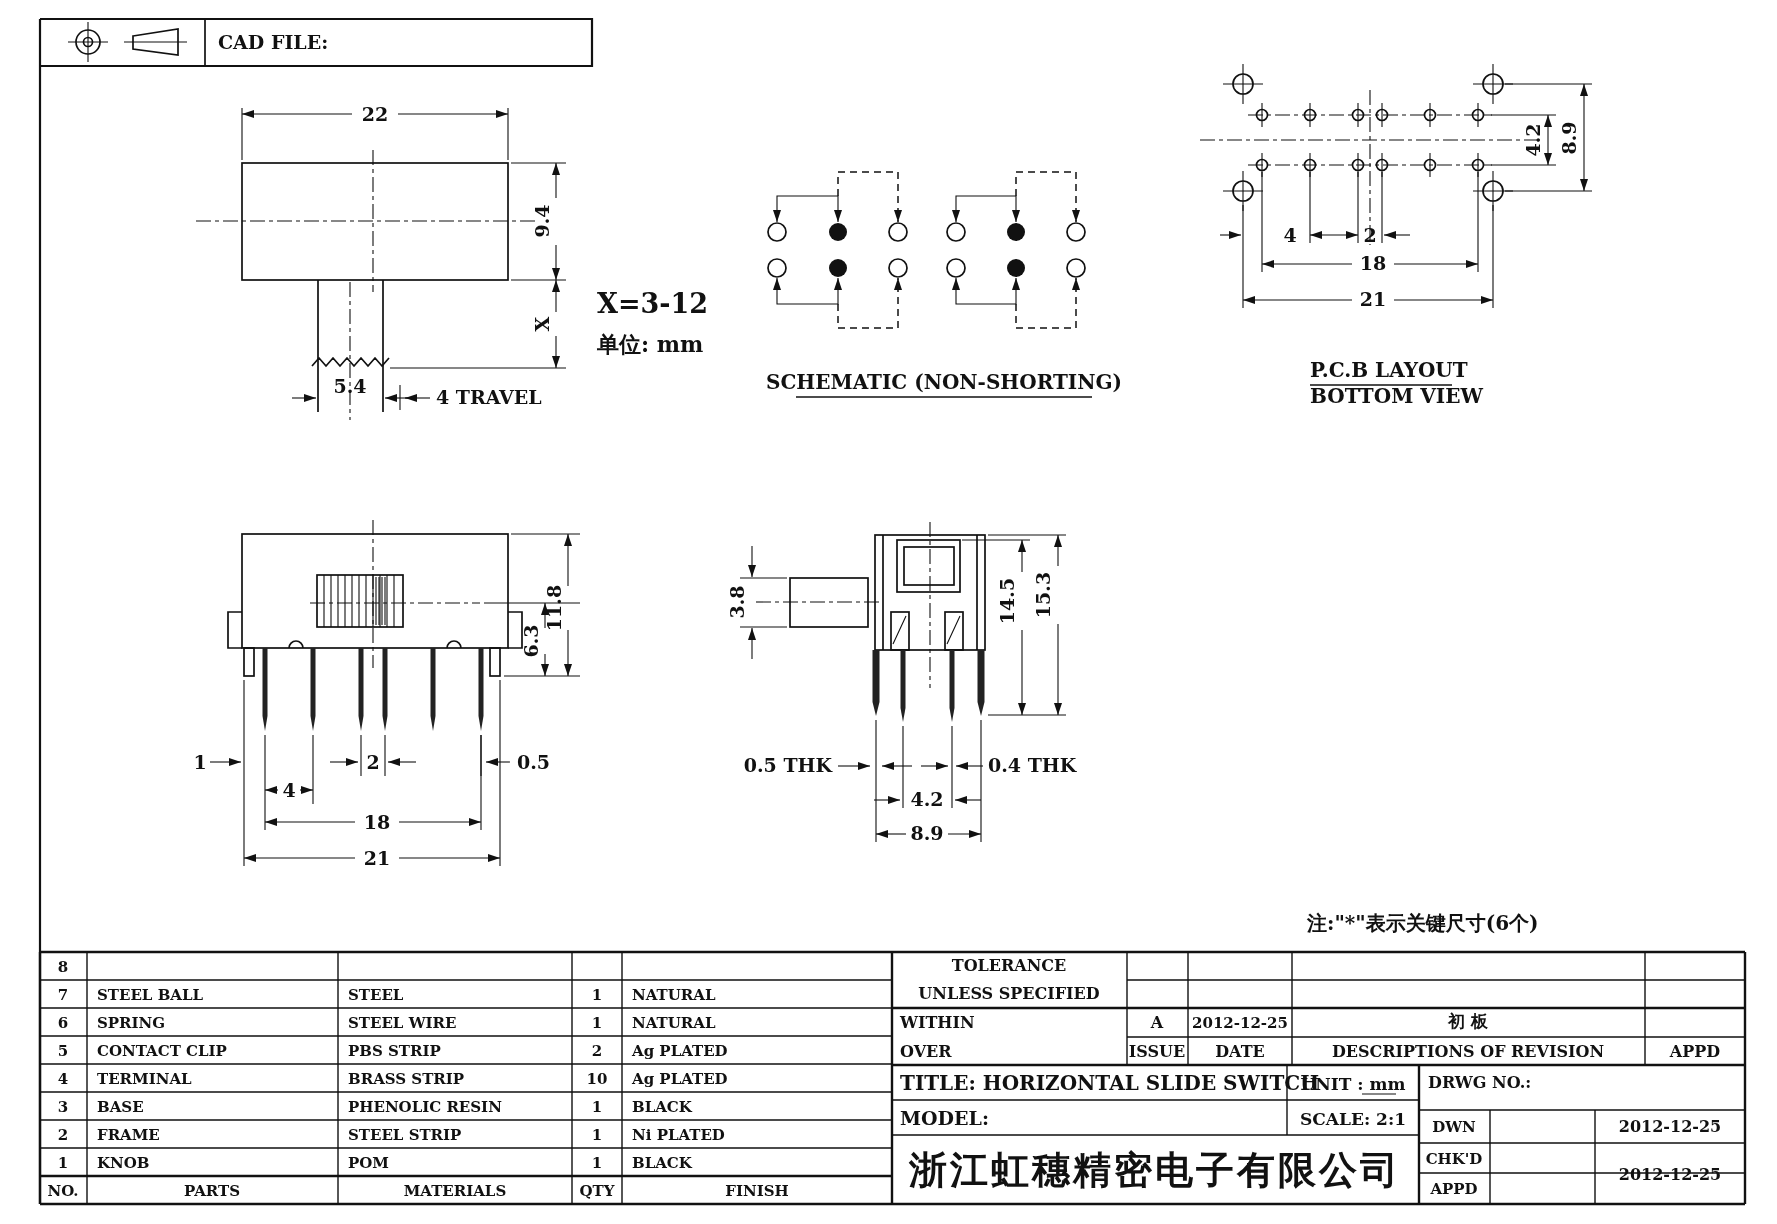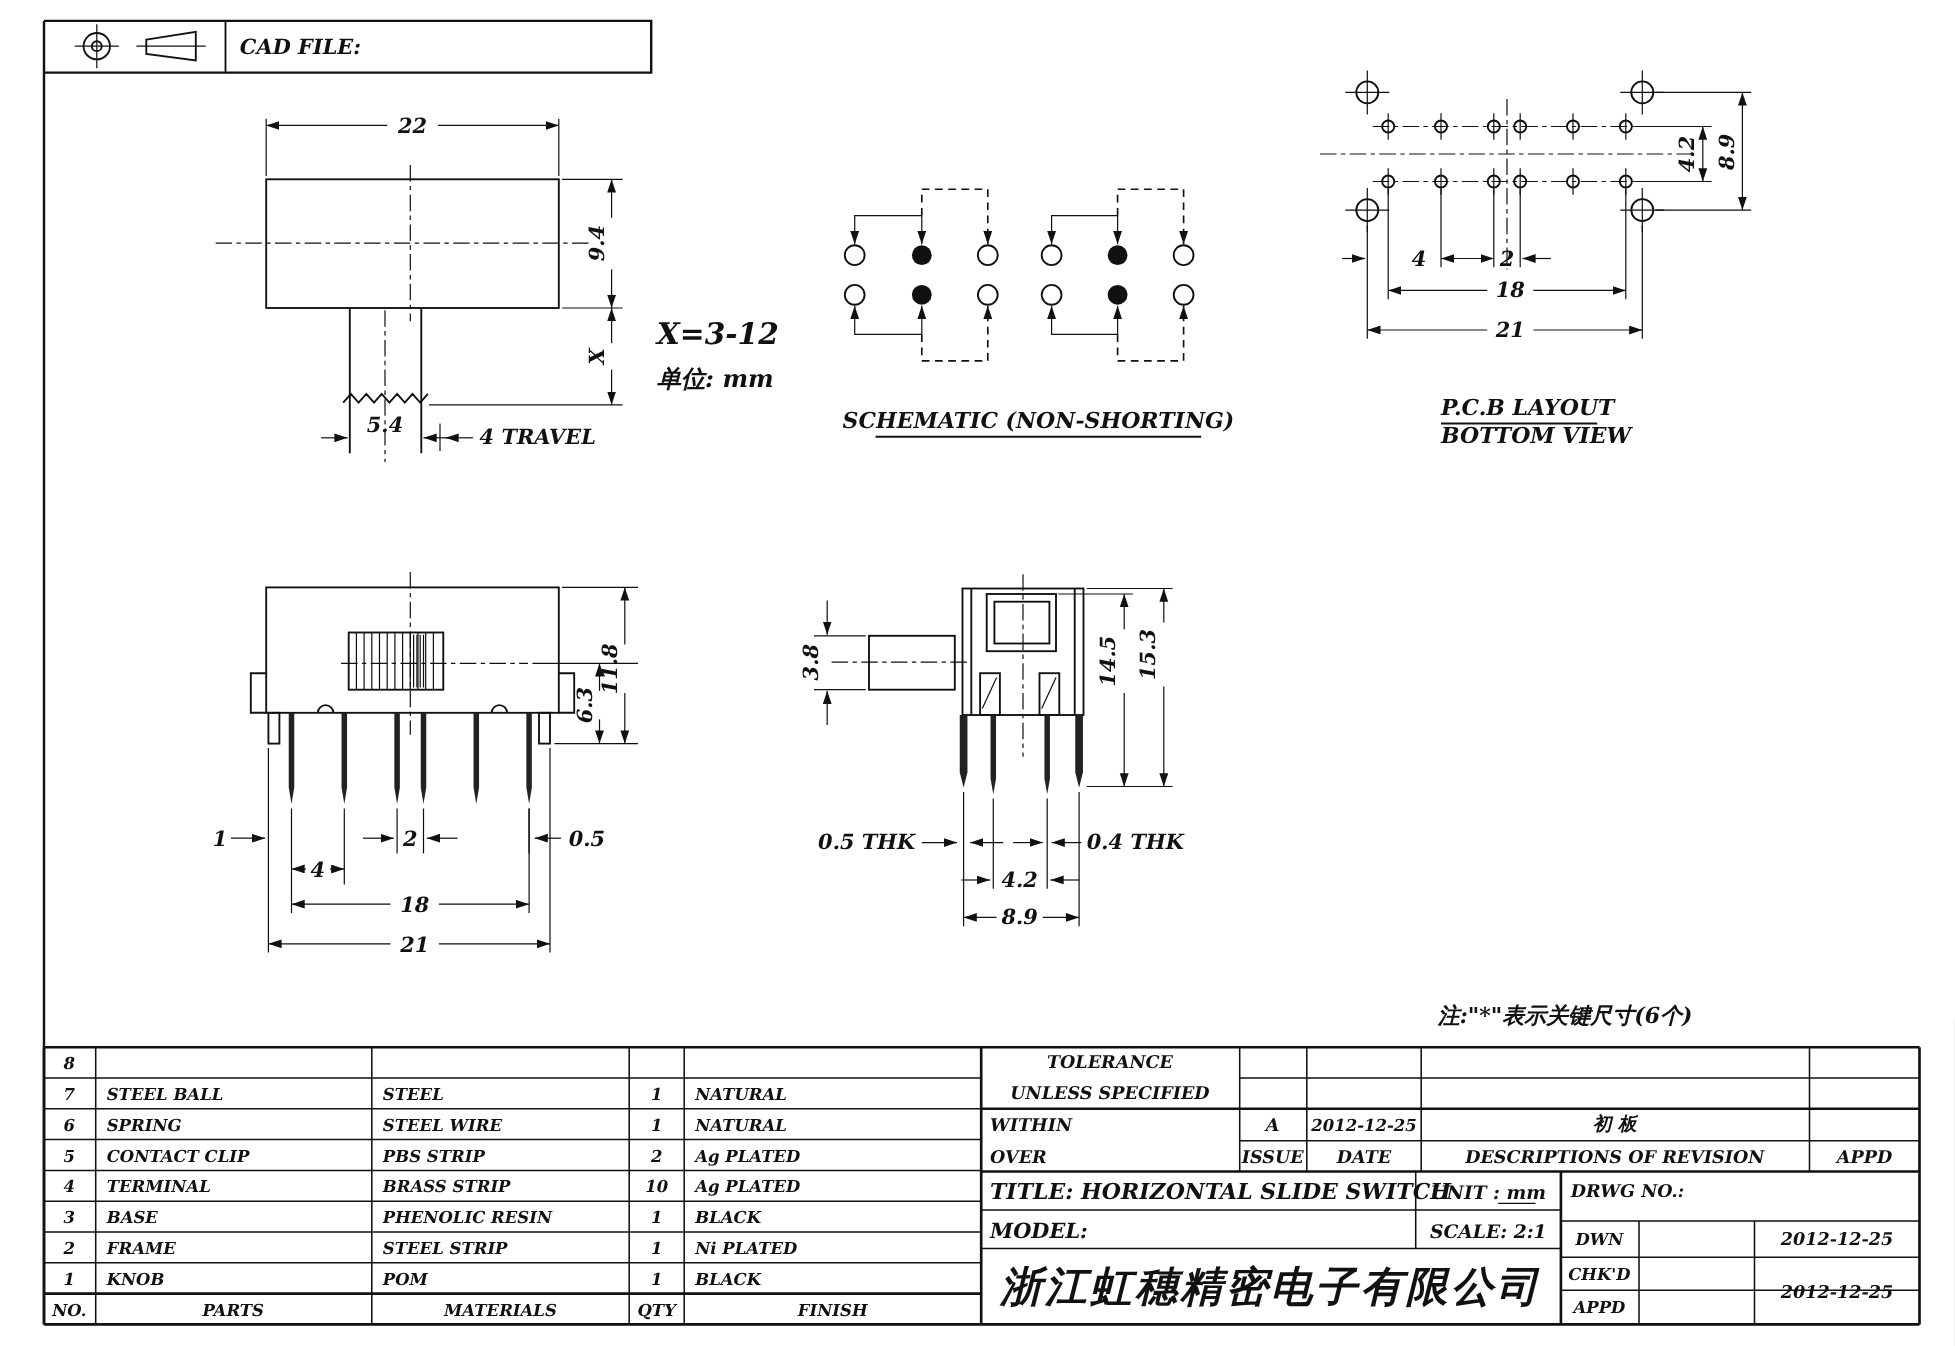--- a/index.html
+++ b/index.html
@@ -1,17 +1,17 @@
 <!DOCTYPE html>
 <html><head>
 <meta charset="utf-8">
 <style>
   html,body{margin:0;padding:0;background:#e8e8e8;}
   .sheet{position:relative;width:1777px;height:1224px;background:#ffffff;overflow:hidden;
-         font-family:"DejaVu Serif","Liberation Serif",serif;font-style:italic;}
+         font-family:"DejaVu Serif","Liberation Serif",serif;}
   svg{position:absolute;left:0;top:0;}
   svg text{font-family:"DejaVu Serif","Liberation Serif",serif;font-weight:bold;fill:#111;}
   .o{stroke:#111;stroke-width:1.7;fill:none;}
   .o2{stroke:#111;stroke-width:2.2;fill:none;}
   .d{stroke:#111;stroke-width:1.1;fill:none;}
   .cl{stroke:#111;stroke-width:1.1;fill:none;stroke-dasharray:15 4 4 4;}
   .dsh{stroke:#111;stroke-width:1.5;fill:none;stroke-dasharray:7 5;}
   .g14{stroke:#111;stroke-width:1.4;fill:none;}
   .g22{stroke:#111;stroke-width:2.4;fill:none;}
   .pin{fill:#222;stroke:none;}

